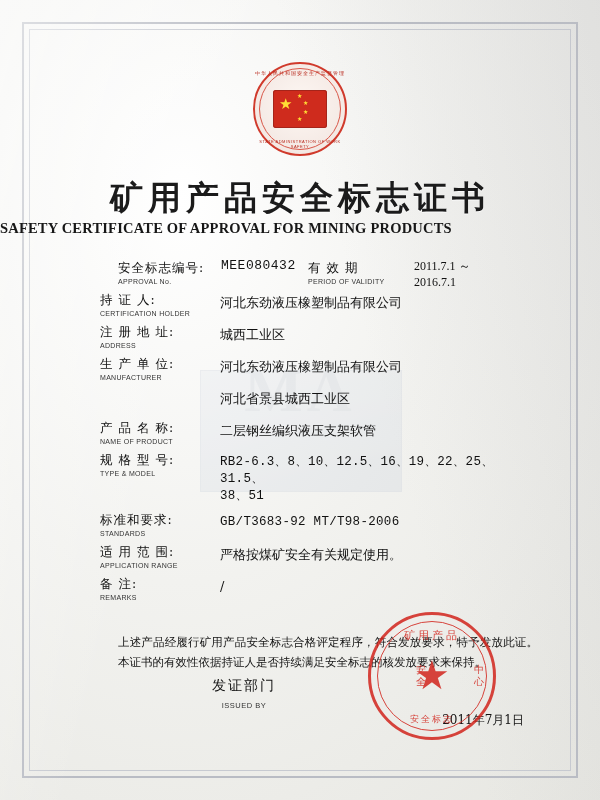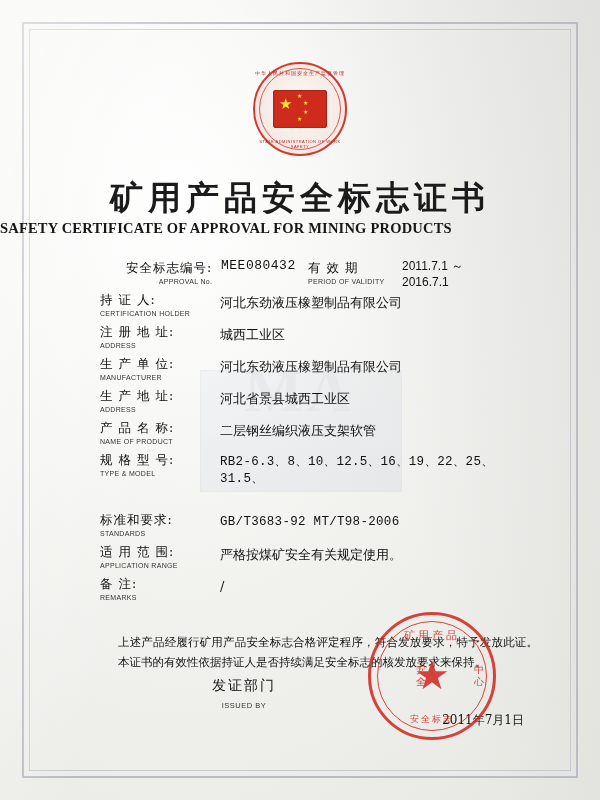--- a/index.html
+++ b/index.html
@@ -185,40 +185,40 @@
     color: #111;
     letter-spacing: 1px;
     font-family: "DejaVu Serif", serif;
   }
   .lbl-en {
     font-size: 7px;
     color: #333;
     letter-spacing: 0.3px;
     font-family: "Liberation Sans", sans-serif;
   }
-  .approval-no-label { position: absolute; left: 8px; top: 0; text-align: right; }
+  .approval-no-label { position: absolute; left: 0; top: 0; }
   .approval-no-label .lbl-en { display: block; margin-top: 1px; }
   .approval-no-value {
     position: absolute;
     left: 88px;
     top: 0;
     font-size: 13px;
     font-family: "Liberation Mono", monospace;
     color: #111;
     letter-spacing: 0.5px;
     padding-left: 15px;
   }
   .validity-label { position: absolute; left: 190px; top: 0; }
   .validity-label .lbl-en { display: block; margin-top: 1px; }
   .validity-value {
     position: absolute;
-    left: 284px;
+    left: 296px;
     top: 0;
     font-size: 12px;
-    font-family: Liberation Sans, sans-serif;
+    font-family: Liberation Serif, serif;
     color: #111;
   }
 
   
   .fields {
     position: absolute;
     left: 100px;
     top: 292px;
     right: 70px;
   }
@@ -424,40 +424,37 @@
         <div class="value">城西工业区</div>
       </div>
       <div class="field">
         <div class="label">
           <span class="lbl-cn">生 产 单 位:</span>
           <span class="lbl-en">MANUFACTURER</span>
         </div>
         <div class="value">河北东劲液压橡塑制品有限公司</div>
       </div>
       <div class="field">
-        <div class="label">
-          <span class="lbl-cn">生 产 地 址:</span>
-          <span class="lbl-en">ADDRESS</span>
-        </div>
         <div class="value">河北省景县城西工业区</div>
       </div>
       <div class="field">
         <div class="label">
           <span class="lbl-cn">产 品 名 称:</span>
           <span class="lbl-en">NAME OF PRODUCT</span>
         </div>
         <div class="value">二层钢丝编织液压支架软管</div>
       </div>
       <div class="field tall">
         <div class="label">
           <span class="lbl-cn">规 格 型 号:</span>
           <span class="lbl-en">TYPE &amp; MODEL</span>
         </div>
         <div class="value mono">
           <span>RB2-6.3、8、10、12.5、16、19、22、25、31.5、</span>
+          <span class="line2">38、51</span>
         </div>
       </div>
     </div>
 
     <div class="block2">
       <div class="field">
         <div class="label">
           <span class="lbl-cn">标准和要求:</span>
           <span class="lbl-en">STANDARDS</span>
         </div>

